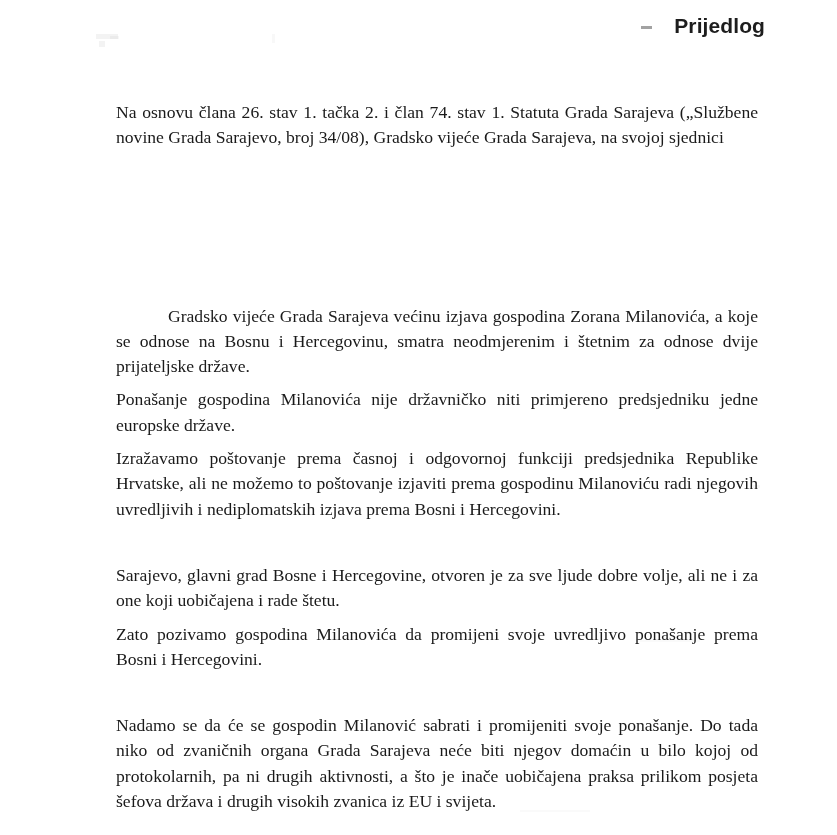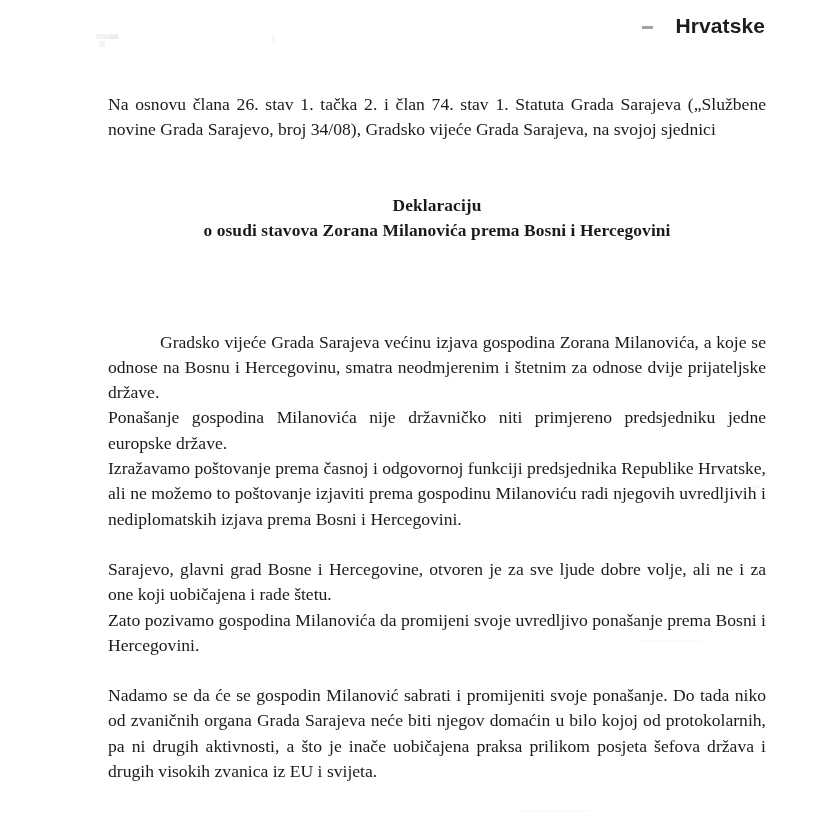--- a/index.html
+++ b/index.html
@@ -66,21 +66,21 @@
     position: absolute;
     left: 108px;
     top: 92px;
     width: 658px;
   }
   .para {
     font-size: 17.6px;
     line-height: 25.3px;
     text-align: justify;
     text-justify: inter-word;
-    margin: 0;
+    margin: 8px;
     -webkit-hyphens: none;
     hyphens: none;
   }
   .para.no-justify { text-align: left; }
   .para + .para { margin-top: 0; }
   .block-gap { height: 25px; }
   .gap-sm { height: 12px; }
 
   .indent-lead { display: inline-block; width: 52px; }
   .inline-gap { display: inline-block; width: 38px; }
@@ -109,34 +109,30 @@
   <div class="speck s2"></div>
   <div class="speck s3"></div>
   <div class="speck s4"></div>
   <div class="speck s5"></div>
   <div class="speck s6"></div>
   <div class="speck s7"></div>
   <div class="speck s8"></div>
 
   <div class="doc-header">
     <span class="header-dash"></span>
-    <span class="header-title">Hrvatske</span>
+    <span class="header-title">Prijedlog</span>
   </div>
 
   <div class="body-area">
 
     <p class="para"><span>Na osnovu člana 26. stav 1. tačka 2. i  član 74. stav 1.  Statuta Grada Sarajeva („Službene novine Grada Sarajevo, broj 34/08),  Gradsko vijeće Grada Sarajeva, na svojoj sjednici</span></p>
 
     <div class="block-gap"></div>
     <div class="block-gap"></div>
 
-    <div class="decl-title-wrap">
-      <div class="decl-title-line">Deklaraciju</div>
-      <div class="decl-title-line main">o osudi stavova Zorana Milanovića prema Bosni i Hercegovini</div>
-    </div>
 
     <div class="block-gap"></div>
     <div class="block-gap"></div>
     <div class="block-gap"></div>
     <div class="gap-sm"></div>
 
     <p class="para"><span class="indent-lead"></span><span>Gradsko vijeće Grada Sarajeva  većinu izjava gospodina Zorana Milanovića, a koje se odnose na Bosnu i Hercegovinu, smatra neodmjerenim i štetnim za odnose dvije prijateljske države.</span></p>
     <p class="para"><span>Ponašanje gospodina Milanovića nije državničko niti primjereno predsjedniku jedne europske države.</span></p>
     <p class="para"><span>Izražavamo poštovanje prema časnoj i odgovornoj funkciji predsjednika Republike Hrvatske, ali ne možemo to poštovanje izjaviti prema gospodinu Milanoviću radi njegovih uvredljivih i nediplomatskih izjava prema Bosni i Hercegovini.</span></p>
 

